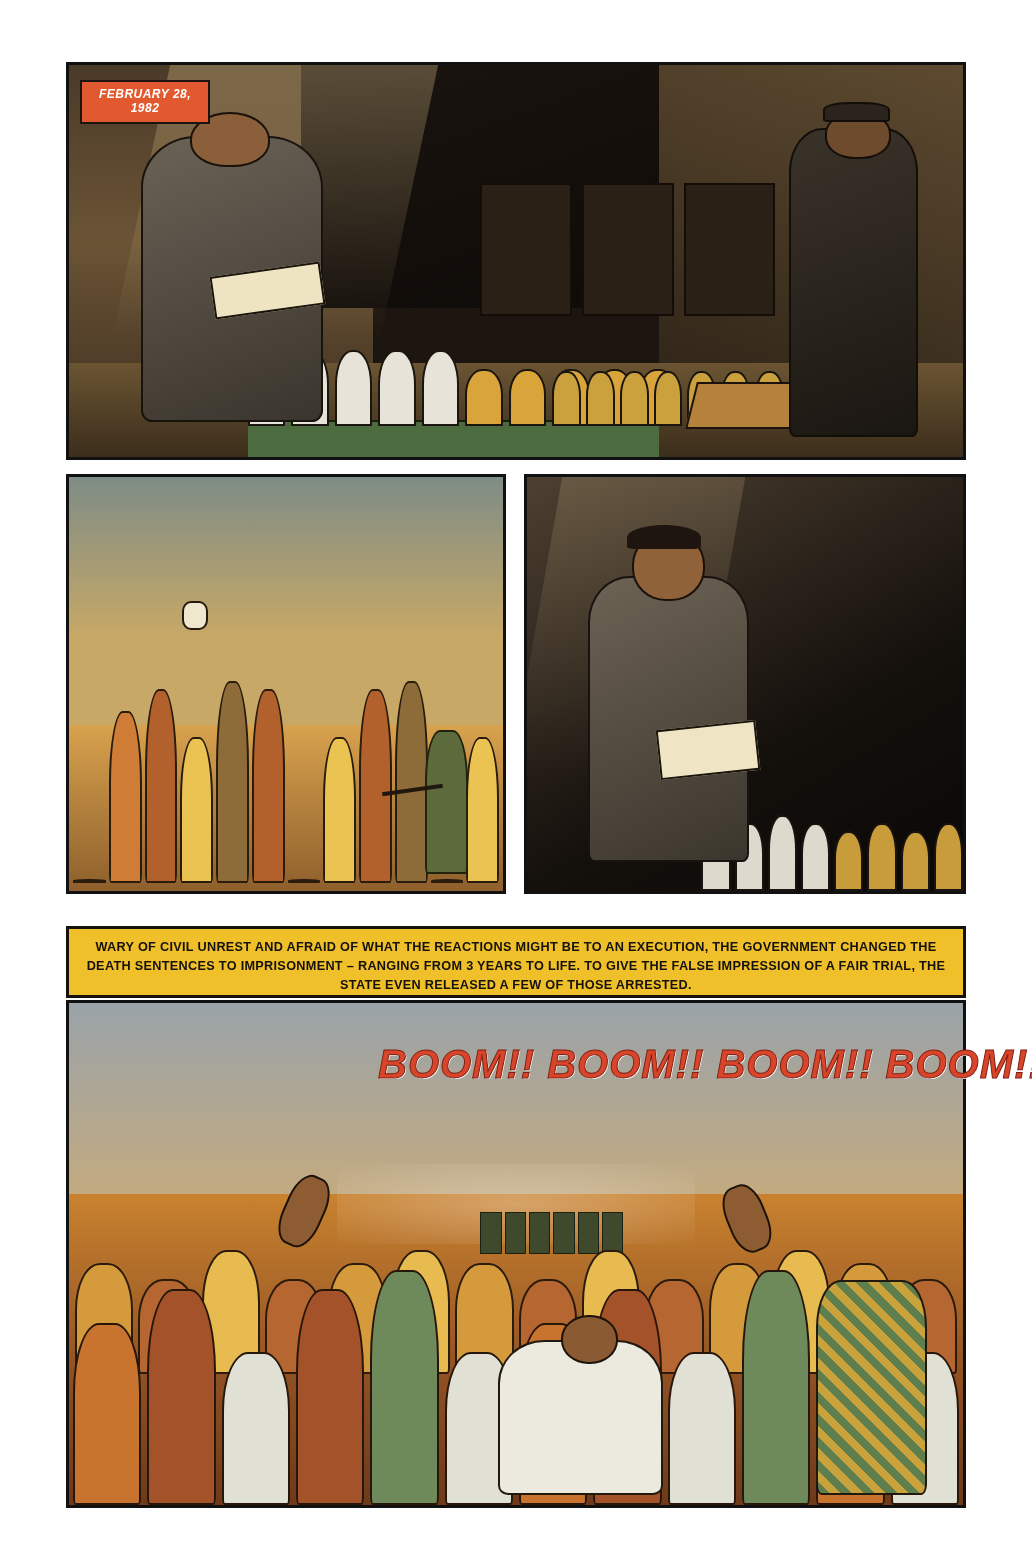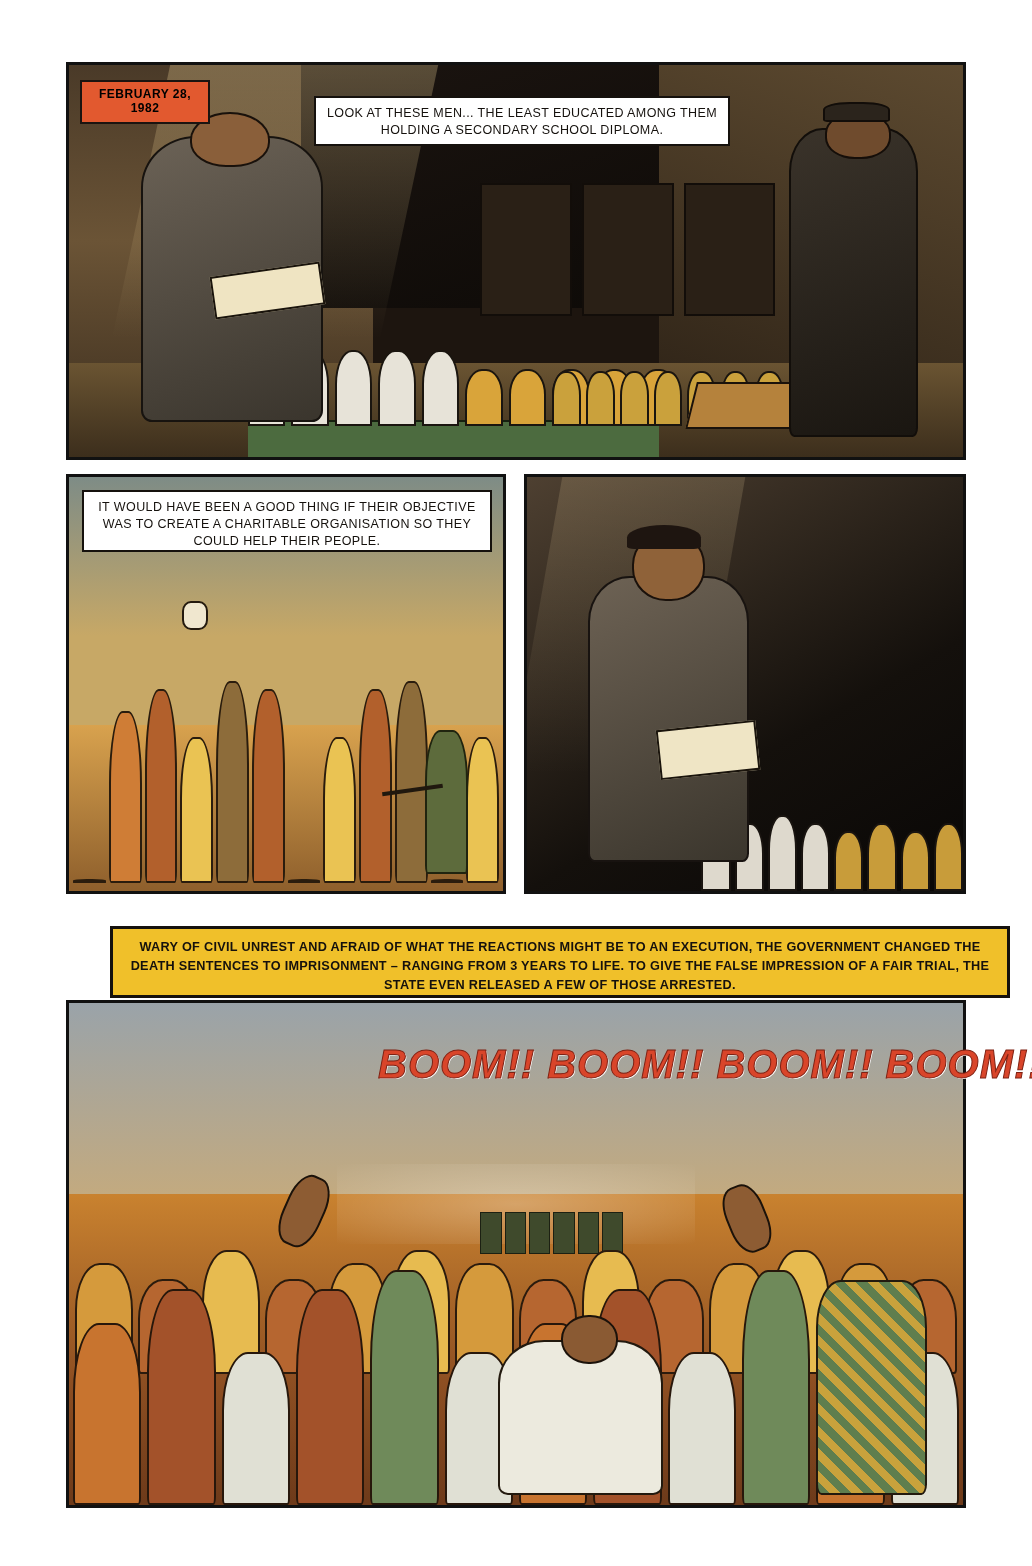--- a/index.html
+++ b/index.html
@@ -41,29 +41,30 @@
     padding: 7px 10px;
     box-sizing: border-box;
     font-family: "Liberation Sans", sans-serif;
     text-transform: uppercase;
     font-weight: 500;
   }
   .datebox {
     position: absolute;
     background: #e2592f;
     border: 2px solid #1b1410;
-    color: #000000;
+    color: #ffffff;
     font-size: 12px;
     line-height: 1.2;
     text-align: center;
     padding: 5px 8px;
     box-sizing: border-box;
     text-transform: uppercase;
     font-weight: 700;
     letter-spacing: 0.5px;
+    font-style: italic;
   }
   .narrationbox {
     position: absolute;
     background: #f0c02a;
     border: 3px solid #15110d;
     color: #15110d;
     font-size: 12.7px;
     line-height: 1.5;
     text-align: center;
     padding: 9px 14px;
@@ -251,21 +252,20 @@
     <div class="p1-figure-main"></div>
     <div class="p1-figure-head"></div>
     <div class="p1-paper"></div>
     <div class="p1-officer"></div>
     <div class="p1-officer-head"></div>
     <div class="p1-officer-cap"></div>
   </div>
 
   <div class="datebox" style="left:80px; top:80px; width:130px; height:44px;">FEBRUARY 28, 1982</div>
 
-  <div class="balloon" style="left:314px; top:96px; width:416px; height:50px;">LOOK AT THESE MEN... THE LEAST EDUCATED AMONG THEM HOLDING A SECONDARY SCHOOL DIPLOMA.</div>
 
   <div class="panel" id="panel2">
     <div class="p2-sky"></div>
     <div class="p2-ground"></div>
     <div class="p2-crowd">
       <i></i>
         <i></i>
         <i></i>
         <i></i>
         <i></i>
@@ -275,21 +275,20 @@
         <i></i>
         <i></i>
         <i></i>
         <i></i>
     </div>
     <div class="p2-fist"></div>
     <div class="p2-soldier"></div>
     <div class="p2-rifle"></div>
   </div>
 
-  <div class="balloon" style="left:82px; top:490px; width:410px; height:62px;">IT WOULD HAVE BEEN A GOOD THING IF THEIR OBJECTIVE WAS TO CREATE A CHARITABLE ORGANISATION SO THEY COULD HELP THEIR PEOPLE.</div>
 
   <div class="panel" id="panel3">
     <div class="p3-darkwall"></div>
     <div class="p3-beam"></div>
     <div class="p3-crowd">
       <i></i>
         <i></i>
         <i></i>
         <i></i>
         <i></i>
@@ -297,21 +296,21 @@
         <i></i>
         <i></i>
     </div>
     <div class="p3-figure"></div>
     <div class="p3-head"></div>
     <div class="p3-hair"></div>
     <div class="p3-paper"></div>
   </div>
 
 
-  <div class="narrationbox" style="left:66px; top:926px; width:900px; height:72px;margin-left:44px;">WARY OF CIVIL UNREST AND AFRAID OF WHAT THE REACTIONS MIGHT BE TO AN EXECUTION, THE GOVERNMENT CHANGED THE DEATH SENTENCES TO IMPRISONMENT – RANGING FROM 3 YEARS TO LIFE. TO GIVE THE FALSE IMPRESSION OF A FAIR TRIAL, THE STATE EVEN RELEASED A FEW OF THOSE ARRESTED.</div>
+  <div class="narrationbox" style="left:66px; top:926px; width:900px; height:72px;">WARY OF CIVIL UNREST AND AFRAID OF WHAT THE REACTIONS MIGHT BE TO AN EXECUTION, THE GOVERNMENT CHANGED THE DEATH SENTENCES TO IMPRISONMENT – RANGING FROM 3 YEARS TO LIFE. TO GIVE THE FALSE IMPRESSION OF A FAIR TRIAL, THE STATE EVEN RELEASED A FEW OF THOSE ARRESTED.</div>
 
   <div class="panel" id="panel4">
     <div class="p4-sky"></div>
     <div class="p4-ground"></div>
     <div class="p4-dust"></div>
     <div class="p4-troops">
       <i></i>
         <i></i>
         <i></i>
         <i></i>

